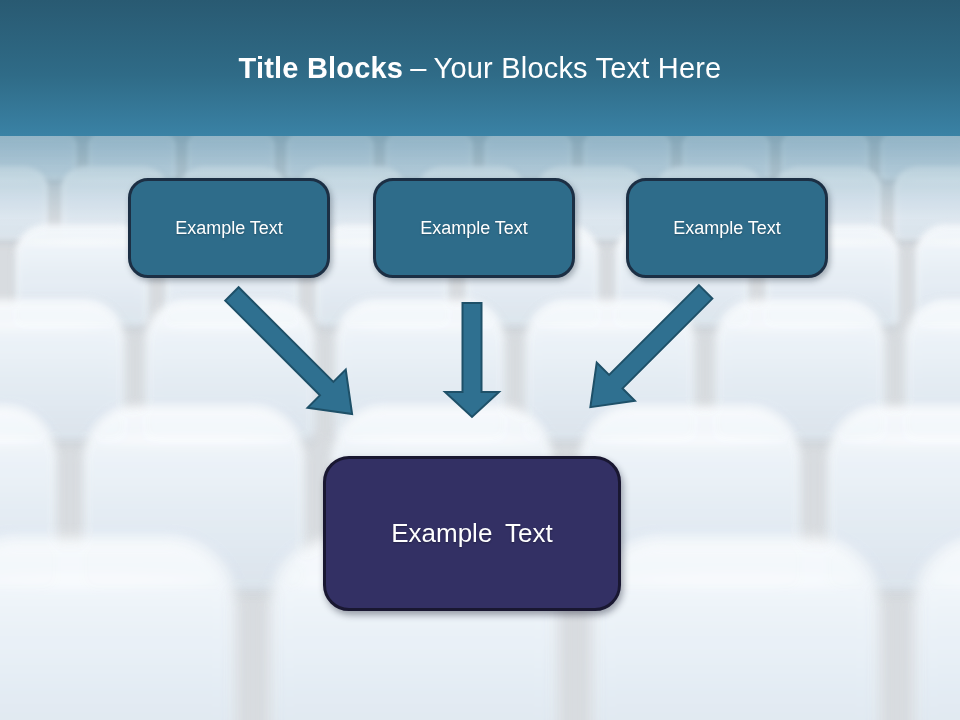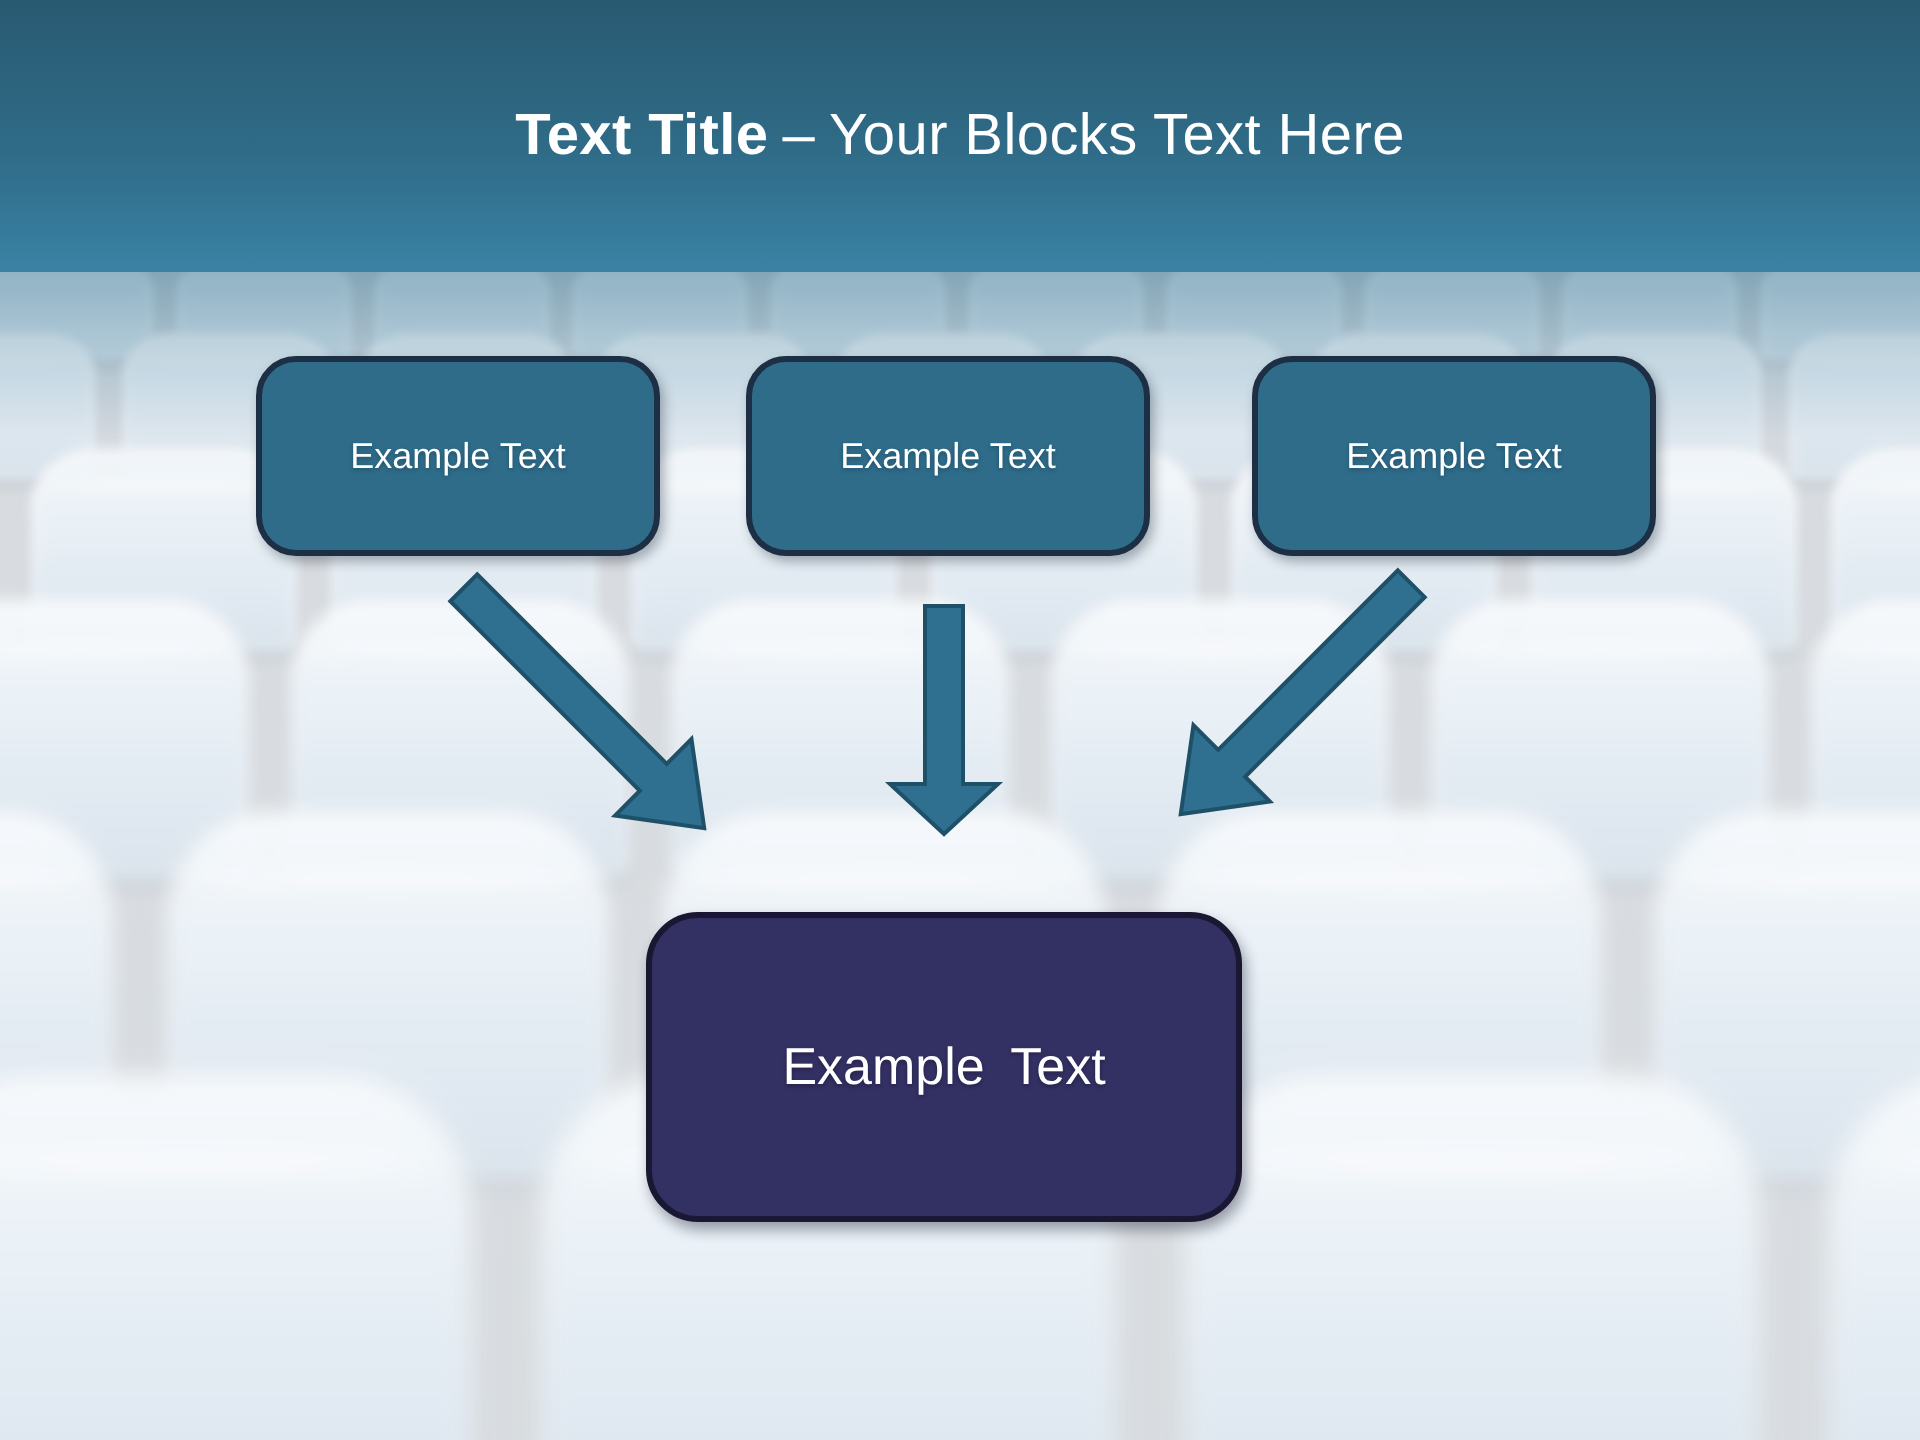--- a/index.html
+++ b/index.html
@@ -154,17 +154,17 @@
     </svg>
 
     <div class="cbox">
       <span class="lbl">Example Text</span>
     </div>
 
   </div>
 
   <div class="header">
     <h1 class="title">
-      <span class="t-bold">Text Title</span><span class="t-sep">–</span><span class="t-rest">Your Blocks Text Here</span>
+      <span class="t-bold">Title Blocks</span><span class="t-sep">–</span><span class="t-rest">Your Blocks Text Here</span>
     </h1>
   </div>
 
 </div>
 
 </body></html>

